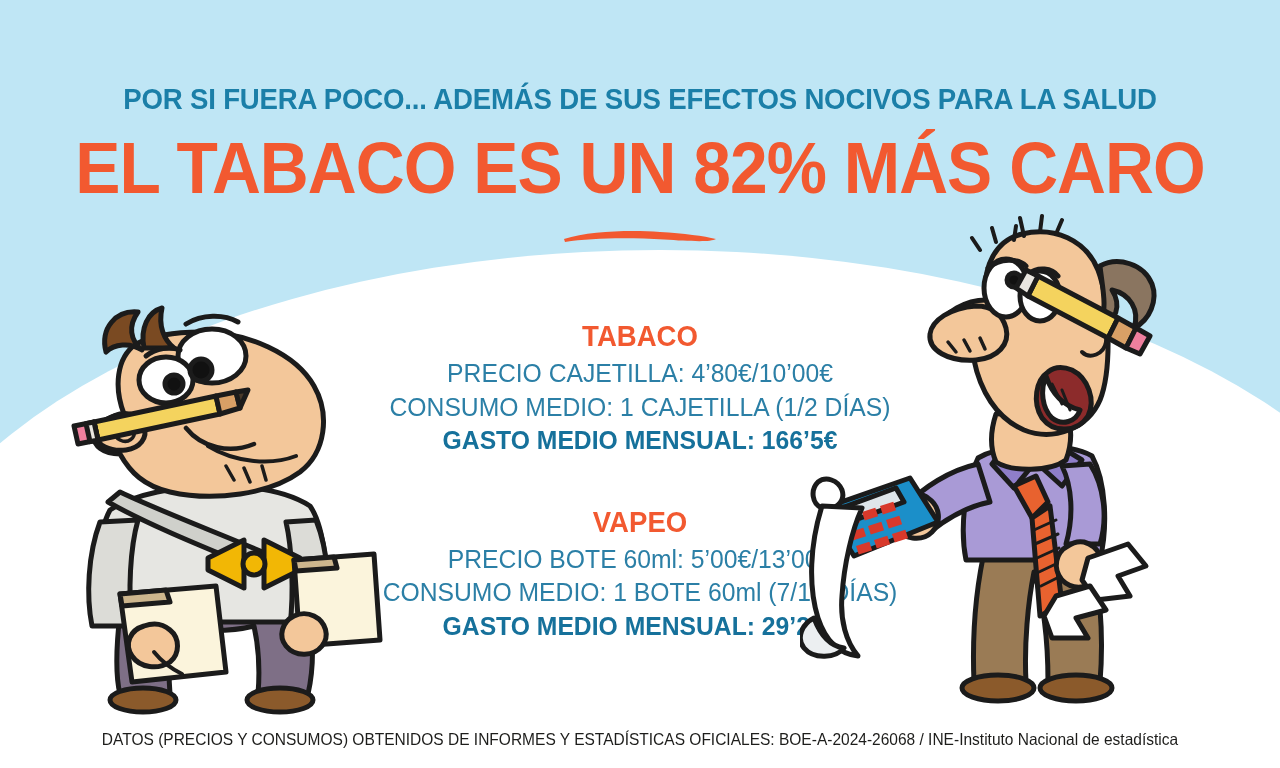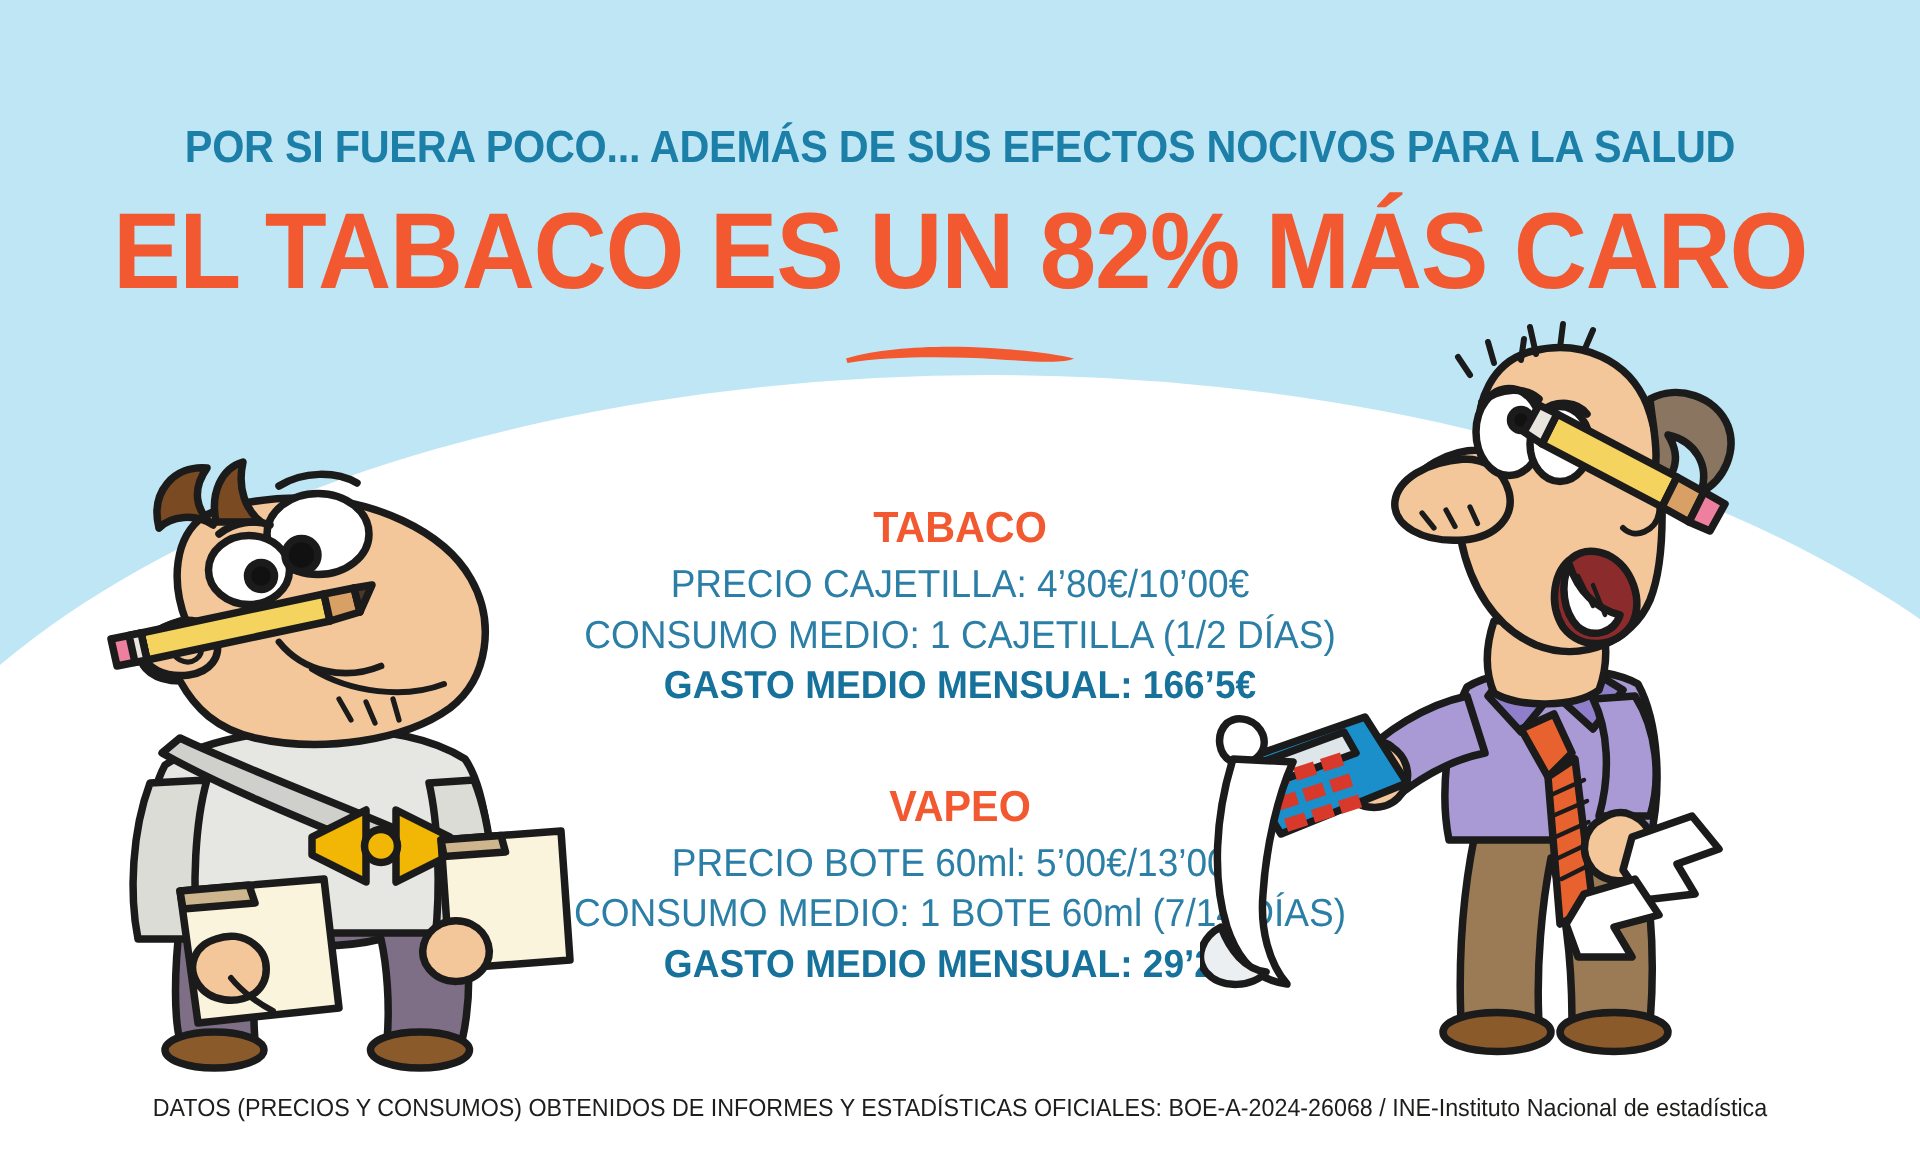--- a/index.html
+++ b/index.html
@@ -56,21 +56,21 @@
     left:0;right:0;top:228px;
     height:14px;
     z-index:5;
     pointer-events:none;
   }
   .underline-wrap svg{display:block;margin:0 auto;}
 
   
   .panel{
     position:absolute;
-    left:340px;top:336px;width:600px;
+    left:340px;top:320px;width:600px;
     z-index:3;
     text-align:center;
   }
   .grp{margin:0;}
   .grp + .grp{margin-top:48px;}
   .grp-title{
     margin:0 0 4px 0;
     color:#f25930;
     font-weight:bold;
     font-size:29px;

